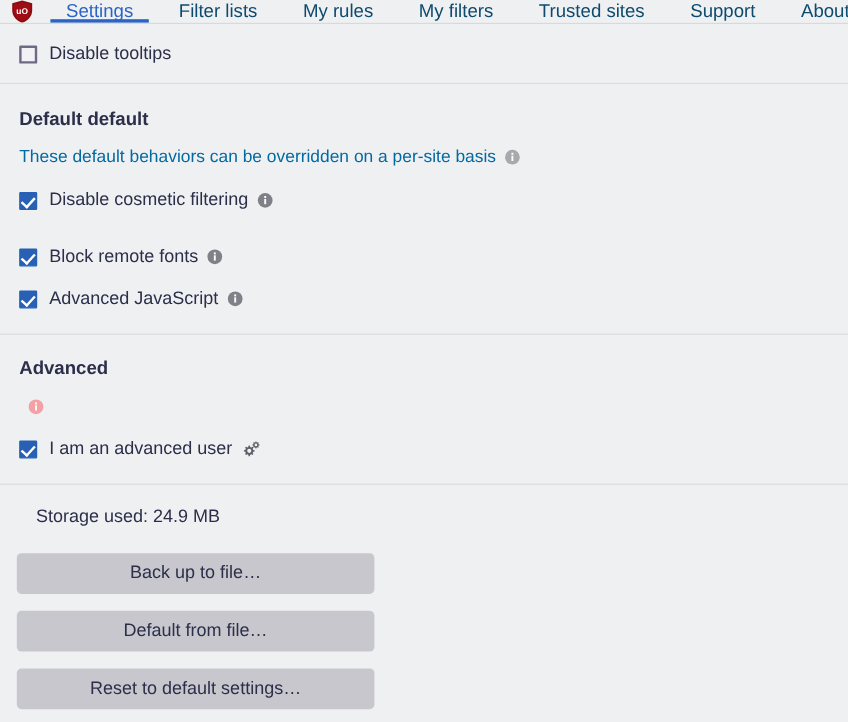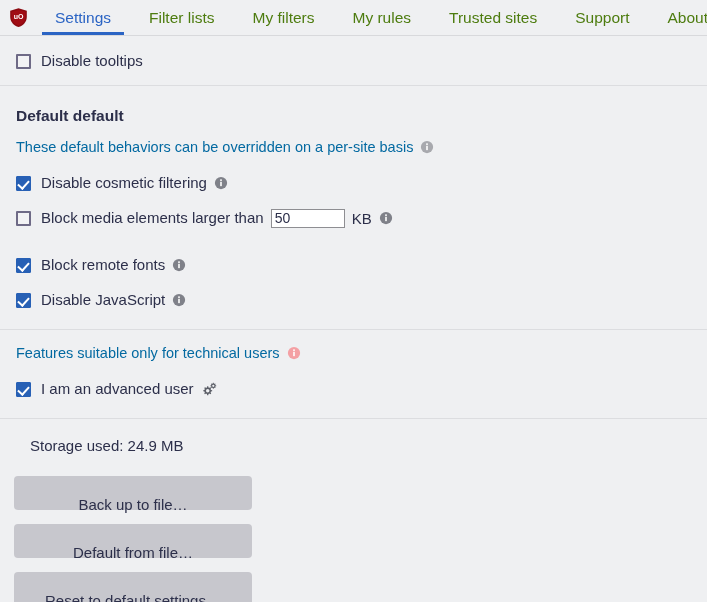--- a/index.html
+++ b/index.html
@@ -12,21 +12,21 @@
     overflow: hidden;
     background: #eff0f2;
     font-family: "Liberation Sans", sans-serif;
     color: #2c2f4a;
     -webkit-font-smoothing: antialiased;
   }
 
   
   .tabbar {
     position: relative;
-    height: 36px;
+    height: 20px;
     background: #eff0f2;
     display: flex;
     align-items: stretch;
     border-bottom: 1px solid #d8d9dc;
     box-sizing: border-box;
     white-space: nowrap;
     overflow: hidden;
   }
   .logo-wrap {
     width: 36px;
@@ -39,21 +39,21 @@
     width: 21px;
     height: 21px;
     display: block;
   }
   .tab {
     display: flex;
     align-items: center;
     justify-content: center;
     padding: 0 19px;
     font-size: 15.5px;
-    color: #4d7c0f;
+    color: #0c4a6e;
     cursor: pointer;
     position: relative;
     flex: 0 0 auto;
     box-sizing: border-box;
   }
   .tab.active {
     color: #2b64c4;
   }
   .tab.active::after {
     content: "";
@@ -173,33 +173,33 @@
     color: #2c2f4a;
   }
 
   .storage {
     font-size: 15px;
     color: #2c2f4a;
     padding: 0 30px;
   }
   .btn {
     display: block;
-    width: 238px;
+    width: 298px;
     height: 34px;
     margin: 0 0 0 14px;
     background: #c7c7cd;
     border: 0;
     border-radius: 4px;
     font-family: "Liberation Sans", sans-serif;
     font-size: 15px;
     color: #2c2f4a;
     cursor: pointer;
     text-align: center;
     line-height: 34px;
-    padding: 12px;
+    padding: 0;
   }
 </style>
 </head>
 <body>
 
 <div class="tabbar">
   <div class="logo-wrap">
     <svg class="shield" viewBox="0 0 24 24">
       <path d="M12 1.5 L21.5 4.2 L21.5 11 C21.5 17 17 21.4 12 22.8 C7 21.4 2.5 17 2.5 11 L2.5 4.2 Z" fill="#8c0a11"></path>
       <path d="M12 3.3 L19.9 5.5 L19.9 11 C19.9 16 16.2 19.8 12 21.1 C7.8 19.8 4.1 16 4.1 11 L4.1 5.5 Z" fill="#a00c14"></path>
@@ -207,24 +207,24 @@
     </svg>
   </div>
 
   <div class="tab active">
     <span>Settings</span>
   </div>
   <div class="tab">
     <span>Filter lists</span>
   </div>
   <div class="tab">
+    <span>My rules</span>
+  </div>
+  <div class="tab">
     <span>My filters</span>
-  </div>
-  <div class="tab">
-    <span>My rules</span>
   </div>
   <div class="tab">
     <span>Trusted sites</span>
   </div>
   <div class="tab">
     <span>Support</span>
   </div>
   <div class="tab">
     <span>About</span>
   </div>
@@ -253,57 +253,46 @@
   <div class="row" style="margin-top:17px;">
     <span class="cb on"></span>
     <span class="lbl">Disable cosmetic filtering</span>
     <svg class="info" viewBox="0 0 16 16">
       <circle cx="8" cy="8" r="7" fill="#7f8189"></circle>
       <rect x="7.1" y="6.6" width="1.8" height="5" fill="#ffffff"></rect>
       <rect x="7.1" y="3.8" width="1.8" height="1.9" fill="#ffffff"></rect>
     </svg>
   </div>
 
-  <div class="row" style="margin-top:13px;">
-    <span class="cb off"></span>
-    <span class="lbl">Block media elements larger than</span>
-    <input class="numinput" type="text" value="50" style="">
-    <span class="kb">KB</span>
-    <svg class="info" viewBox="0 0 16 16">
-      <circle cx="8" cy="8" r="7" fill="#7f8189"></circle>
-      <rect x="7.1" y="6.6" width="1.8" height="5" fill="#ffffff"></rect>
-      <rect x="7.1" y="3.8" width="1.8" height="1.9" fill="#ffffff"></rect>
-    </svg>
-  </div>
 
   <div class="row" style="margin-top:25px;">
     <span class="cb on"></span>
     <span class="lbl">Block remote fonts</span>
     <svg class="info" viewBox="0 0 16 16">
       <circle cx="8" cy="8" r="7" fill="#7f8189"></circle>
       <rect x="7.1" y="6.6" width="1.8" height="5" fill="#ffffff"></rect>
       <rect x="7.1" y="3.8" width="1.8" height="1.9" fill="#ffffff"></rect>
     </svg>
   </div>
 
   <div class="row" style="margin-top:13px;">
     <span class="cb on"></span>
-    <span class="lbl">Disable JavaScript</span>
+    <span class="lbl">Advanced JavaScript</span>
     <svg class="info" viewBox="0 0 16 16">
       <circle cx="8" cy="8" r="7" fill="#7f8189"></circle>
       <rect x="7.1" y="6.6" width="1.8" height="5" fill="#ffffff"></rect>
       <rect x="7.1" y="3.8" width="1.8" height="1.9" fill="#ffffff"></rect>
     </svg>
   </div>
 
   <div class="hr" style="margin-top:18px;"></div>
 
+  <h2 class="heading" style="margin-top:20px;">Advanced</h2>
 
   <div class="subtext" style="margin-top:15px;">
-    <span>Features suitable only for technical users</span>
     <svg class="info" viewBox="0 0 16 16">
       <circle cx="8" cy="8" r="7" fill="#f4a0a4"></circle>
       <rect x="7.1" y="6.6" width="1.8" height="5" fill="#ffffff"></rect>
       <rect x="7.1" y="3.8" width="1.8" height="1.9" fill="#ffffff"></rect>
     </svg>
   </div>
 
   <div class="row" style="margin-top:17px;">
     <span class="cb on"></span>
     <span class="lbl">I am an advanced user</span>

